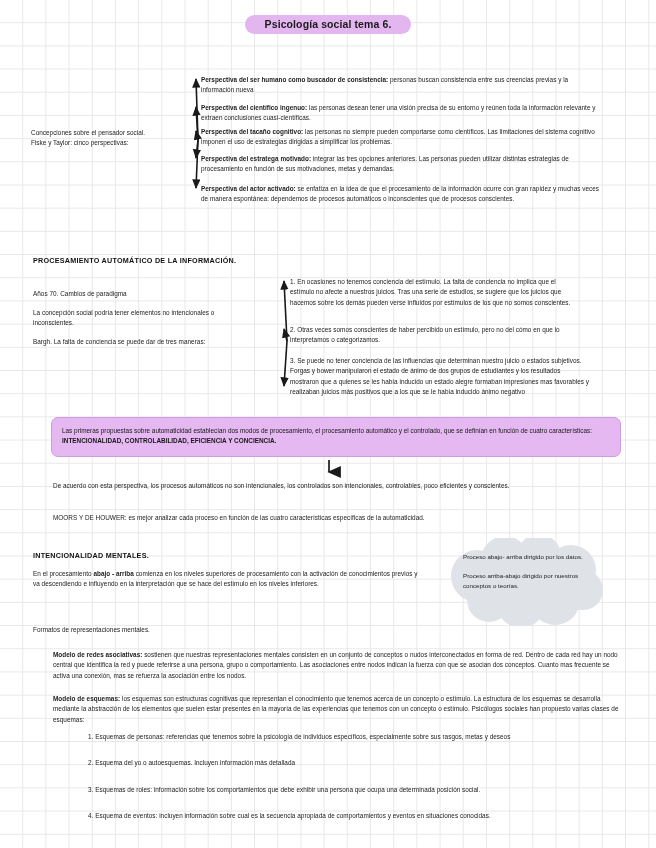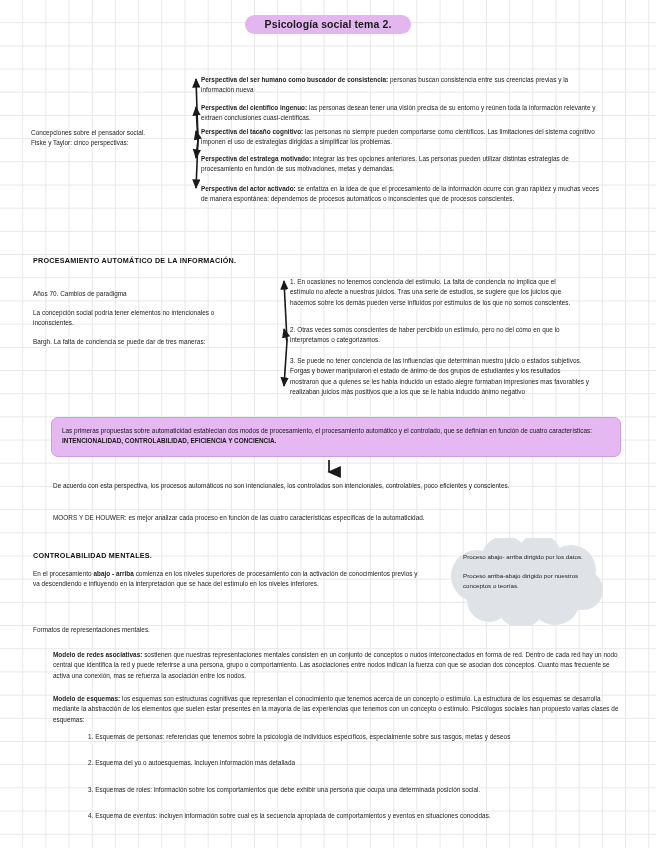--- a/index.html
+++ b/index.html
@@ -114,21 +114,21 @@
   .numlist { margin: 0; padding: 0; list-style: none; }
   .numlist li { margin-bottom: 16px; }
   .numlist li:last-child { margin-bottom: 0; }
 </style>
 </head>
 <body>
 
 <div class="page">
 
   <div class="title-wrap">
-    <span class="title-pill">Psicología social tema 2.</span>
+    <span class="title-pill">Psicología social tema 6.</span>
   </div>
 
   <svg class="diagram" viewBox="0 0 656 848">
     <defs>
       <marker id="ah" markerWidth="7" markerHeight="7" refX="5.4" refY="2.6" orient="auto">
         <path d="M0,0 L6,2.6 L0,5.2 z" fill="#1a1a1a"></path>
       </marker>
       <marker id="ahd" markerWidth="9" markerHeight="9" refX="4" refY="7" orient="auto">
         <path d="M0.5,0 L7.5,0 L4,8 z" fill="#1a1a1a"></path>
       </marker>
@@ -193,21 +193,21 @@
   <div class="txt" style="left:290px; top:356px; width:300px;">3. Se puede no tener conciencia de las influencias que determinan nuestro juicio o estados subjetivos. Forgas y bower manipularon el estado de ánimo de dos grupos de estudiantes y los resultados mostraron que a quienes se les había inducido un estado alegre formaban impresiones mas favorables y realizaban juicios más positivos que a los que se le había inducido ánimo negativo</div>
 
   <div class="purple-box">
     <span>Las primeras propuestas sobre automaticidad establecían dos modos de procesamiento, el procesamiento automático y el controlado, que se definían en función de cuatro características: </span><b>INTENCIONALIDAD, CONTROLABILIDAD, EFICIENCIA Y CONCIENCIA.</b>
   </div>
 
   <div class="txt" style="left:53px; top:481px; width:570px;">De acuerdo con esta perspectiva, los procesos automáticos no son intencionales, los controlados son intencionales, controlables, poco eficientes y conscientes.</div>
 
   <div class="txt" style="left:53px; top:513px; width:570px;">MOORS Y DE HOUWER: es mejor analizar cada proceso en función de las cuatro características específicas de la automaticidad.</div>
 
-  <div class="heading" style="left:33px; top:551px;">CONTROLABILIDAD MENTALES.</div>
+  <div class="heading" style="left:33px; top:551px;">INTENCIONALIDAD MENTALES.</div>
 
   <div class="txt" style="left:33px; top:569px; width:388px;">
     <span>En el procesamiento </span><b>abajo - arriba</b><span> comienza en los niveles superiores de procesamiento con la activación de conocimientos previos y va descendiendo e influyendo en la interpretación que se hace del estímulo en los niveles inferiores.</span>
   </div>
 
   <div class="txt" style="left:33px; top:625px; width:250px;">Formatos de representaciones mentales.</div>
 
   <div class="cloud">
     <svg viewBox="0 0 168 88">
       <g fill="#dfe3e8">

